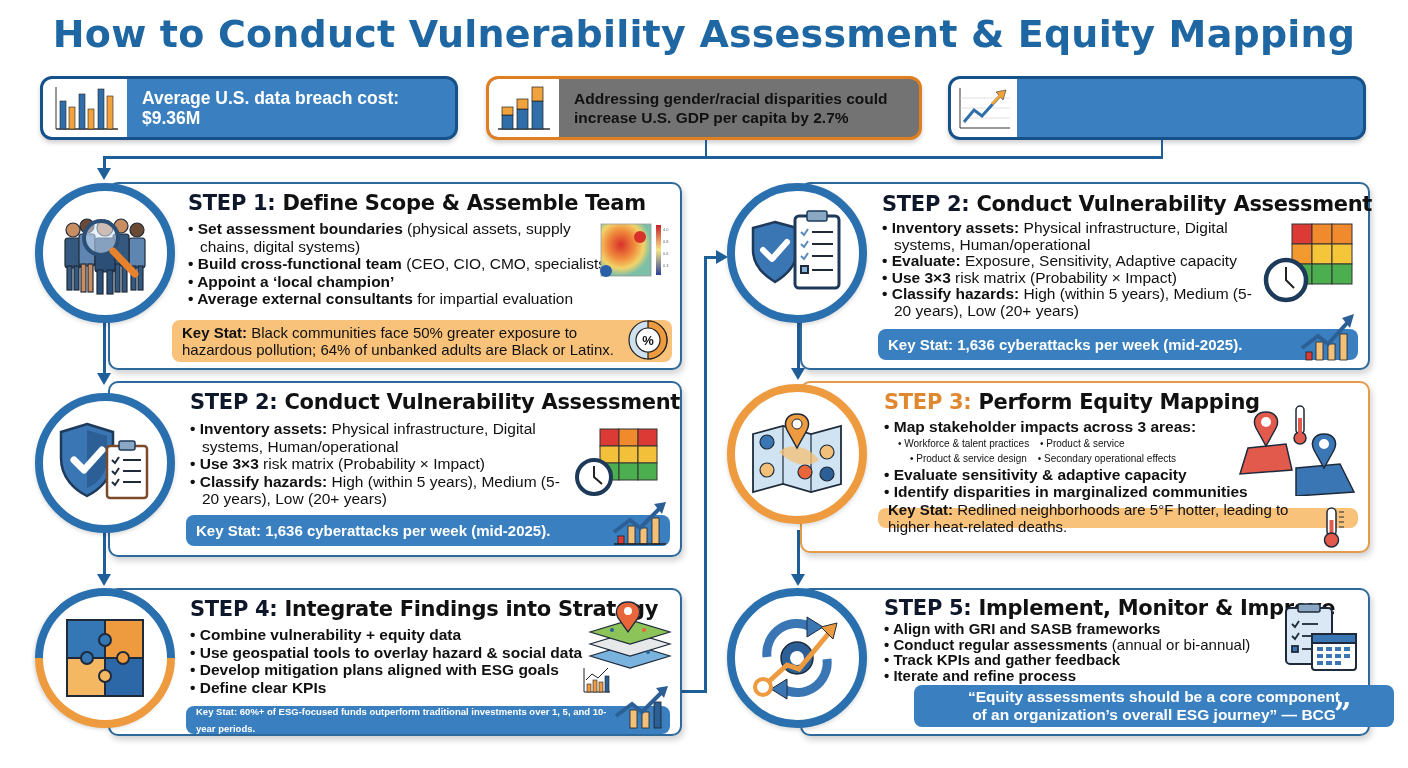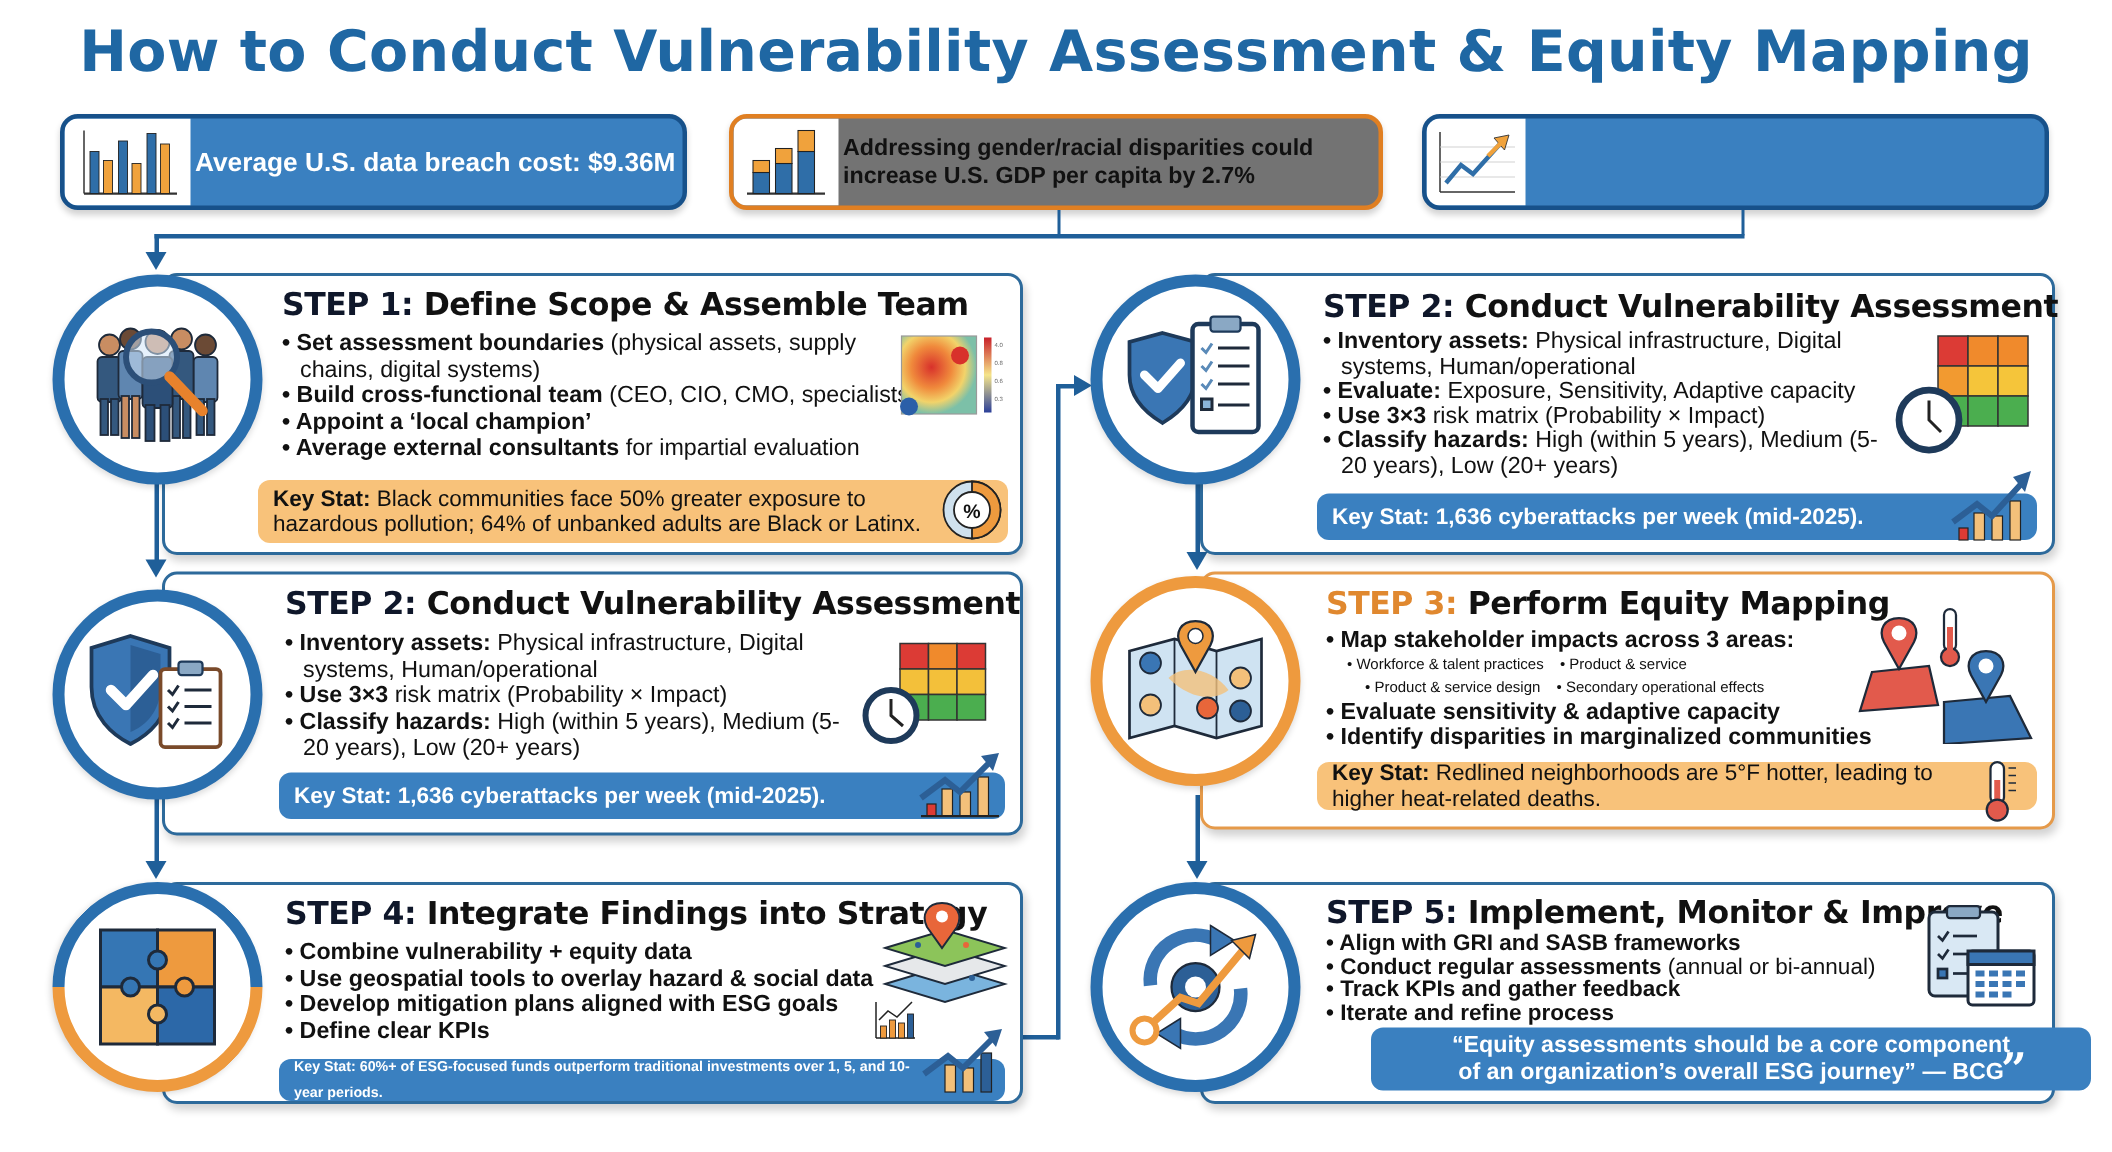--- a/index.html
+++ b/index.html
@@ -24,21 +24,21 @@
     box-shadow: 0 3px 4px rgba(0,0,0,0.18);
   }
   .banner.blue { background: #3a80c0; color: #fff; }
   .banner.orange { background: #737373; border-color: #e07f22; color: #111; }
   .banner .ico {
     width: 84px; height: 100%; background: #fff; display: flex;
     align-items: center; justify-content: center; flex: none;
     border-radius: 8px 0 0 8px;
   }
   .banner .txt {
-    padding: 0 3px; font-weight: 700; font-size: 17.5px; line-height: 20px;
+    padding: 0 15px; font-weight: 700; font-size: 17.5px; line-height: 20px;
   }
   .banner.orange .txt { font-size: 15.5px; line-height: 19px; }
   .banner.blue.b3 .txt { font-size: 15.5px; line-height: 19px; }
 
   
   .line { position: absolute; background: #1f5f99; }
   .arrow-down {
     position: absolute; width: 0; height: 0;
     border-left: 7px solid transparent; border-right: 7px solid transparent;
     border-top: 12px solid #1f5f99;
@@ -454,21 +454,21 @@
     <polygon points="60,64 104,60 118,88 60,92" fill="#3a76b4" stroke="#1e2a3a" stroke-width="1.5"></polygon>
     <path d="M30 8 C20 8 16 16 20 24 L30 42 L40 24 C44 16 40 8 30 8 Z" fill="#e25a4c" stroke="#1e2a3a" stroke-width="1.5"></path>
     <circle cx="30" cy="18" r="5" fill="#fff"></circle>
     <path d="M88 30 C78 30 74 38 78 46 L88 64 L98 46 C102 38 98 30 88 30 Z" fill="#3a76b4" stroke="#1e2a3a" stroke-width="1.5"></path>
     <circle cx="88" cy="40" r="5" fill="#fff"></circle>
     <rect x="60" y="2" width="8" height="28" rx="4" fill="#fff" stroke="#1e2a3a" stroke-width="1.5"></rect>
     <circle cx="64" cy="34" r="6" fill="#e25a4c" stroke="#1e2a3a" stroke-width="1.5"></circle>
     <rect x="62" y="14" width="4" height="18" fill="#e25a4c"></rect>
   </svg>
 </div>
-<div class="keystat orange" style="left:878px;top:508px;width:480px;height:32px;padding-right:50px;">
+<div class="keystat orange" style="left:878px;top:508px;width:480px;height:20px;padding-right:50px;">
   <span><b>Key Stat:</b><span> Redlined neighborhoods are 5°F hotter, leading to higher heat-related deaths.</span></span>
 </div>
 <div class="deco" style="left:1322px;top:506px;">
   <svg width="24" height="42" viewBox="0 0 24 42">
     <rect x="5" y="2" width="9" height="28" rx="4.5" fill="#fff" stroke="#1e2a3a" stroke-width="1.5"></rect>
     <rect x="7.5" y="14" width="4" height="18" fill="#e25a4c"></rect>
     <circle cx="9.5" cy="34" r="7" fill="#e25a4c" stroke="#1e2a3a" stroke-width="1.5"></circle>
     <g stroke="#1e2a3a" stroke-width="1">
         <line x1="17" y1="6" x2="22" y2="6"></line>
         <line x1="17" y1="11" x2="22" y2="11"></line>

